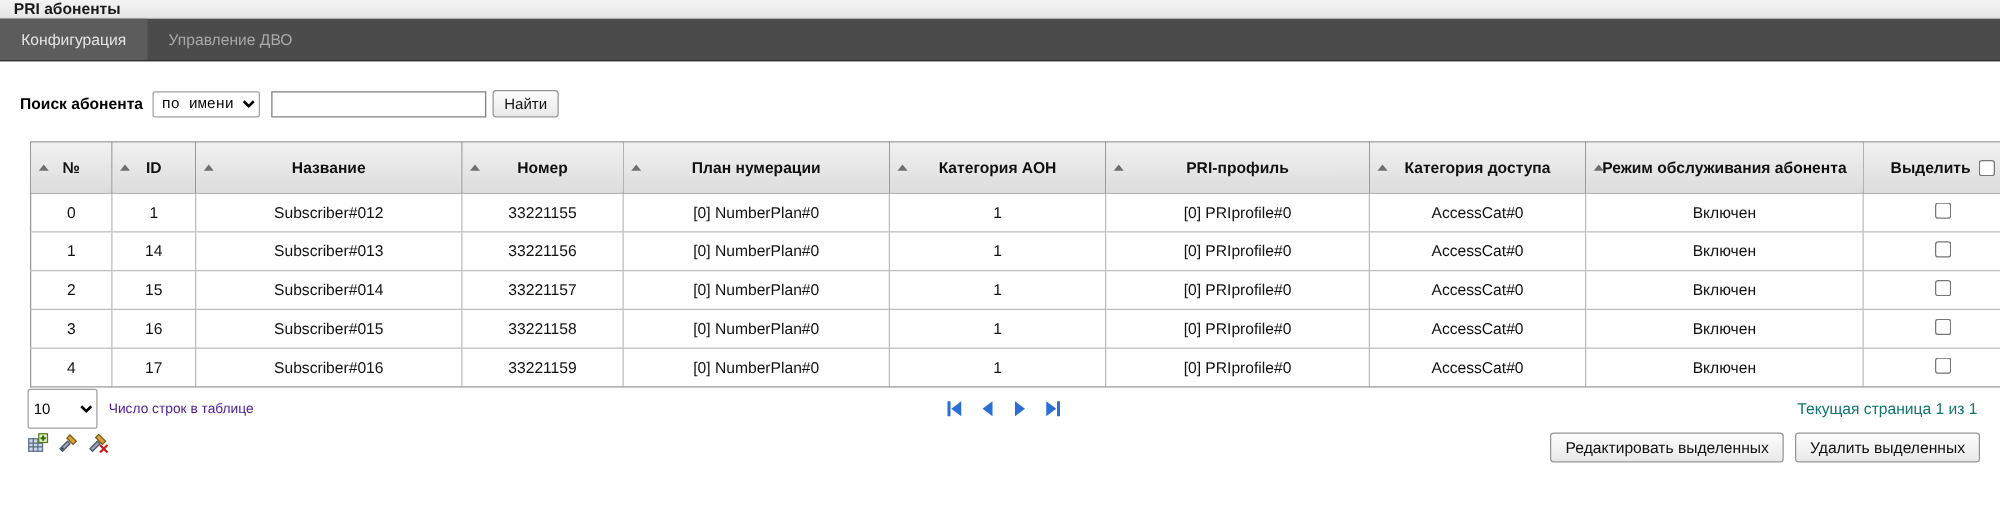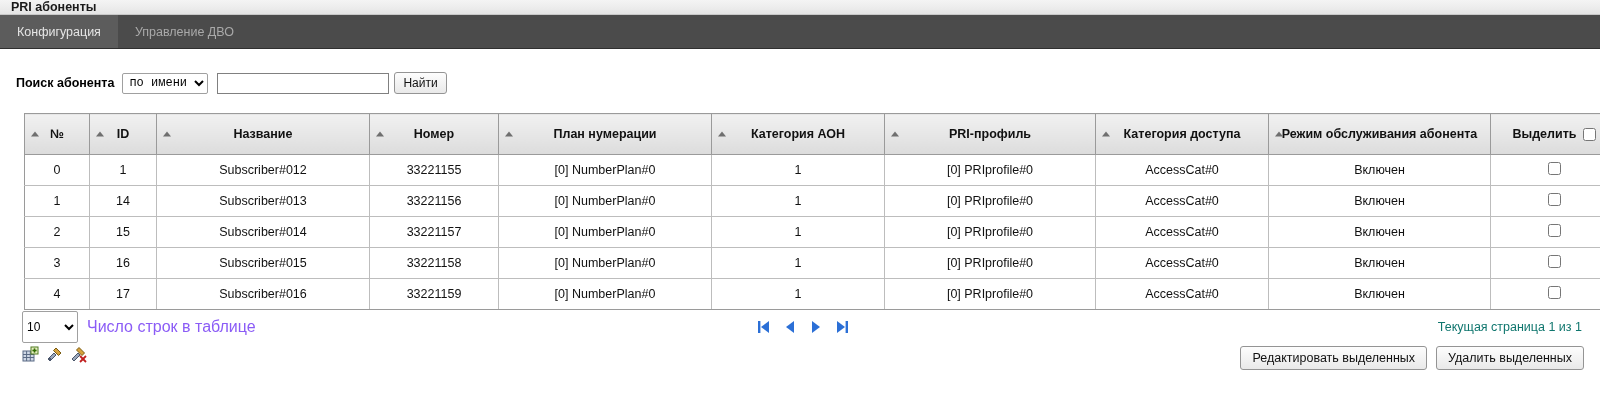--- a/index.html
+++ b/index.html
@@ -174,21 +174,21 @@
   }
   select.rows-select {
     font-family: "Liberation Sans", sans-serif;
     font-size: 12px;
     height: 32px;
     width: 56px;
     border: 1px solid #a0a0a0;
     background: #ffffff;
     border-radius: 2px;
   }
-  .rows-label { font-size: 16px; margin-left: 9px; color: #8b5cf6; }
+  .rows-label { font-size: 11px; margin-left: 9px; color: #4c1d95; }
   .pager {
     position: absolute;
     left: 50%;
     transform: translateX(-50%);
     display: flex;
     align-items: center;
     gap: 10px;
   }
   .pg {
     width: 16px; height: 15px; cursor: pointer;

